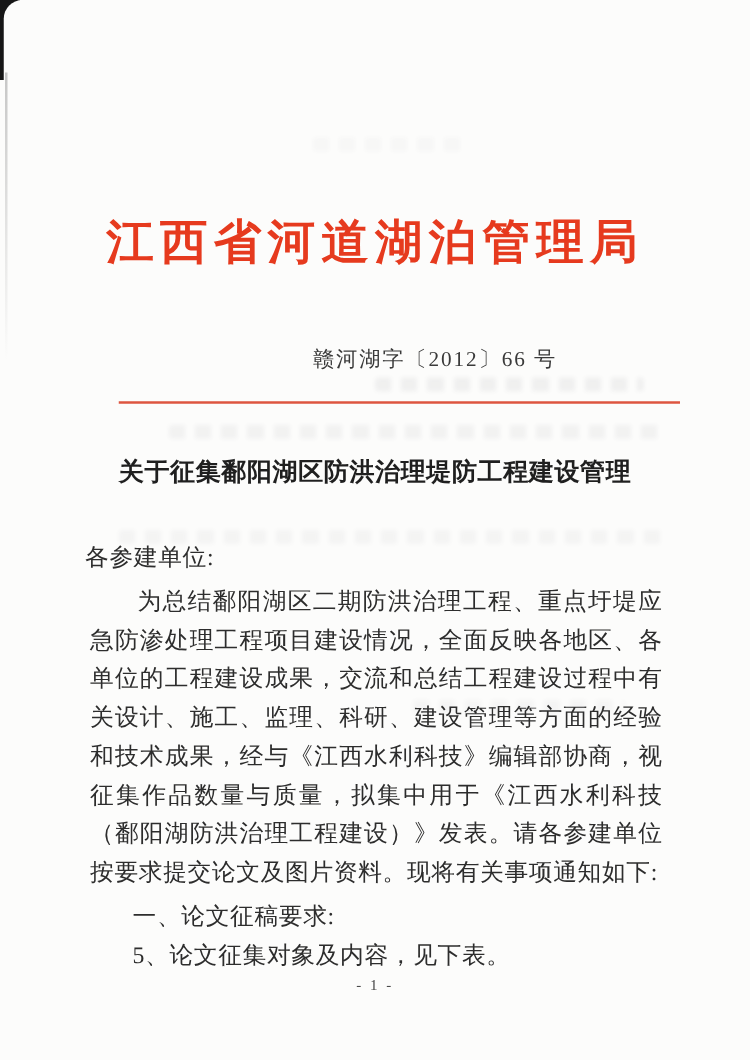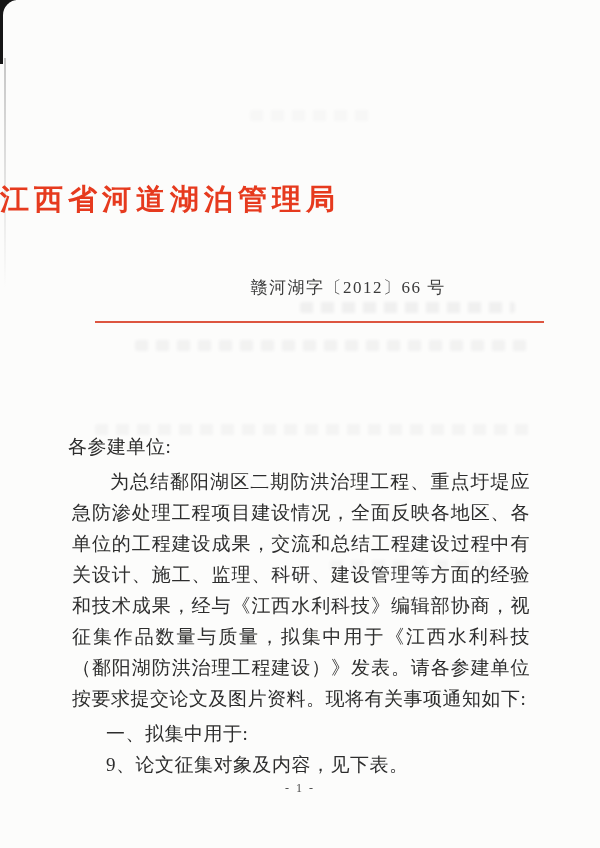--- a/index.html
+++ b/index.html
@@ -49,23 +49,24 @@
     border-radius: 3px;
   }
   .bleed-1 { left: 300px; top: 302px; width: 215px; }
   .bleed-2 { left: 135px; top: 340px; width: 395px; opacity: 0.10; }
   .bleed-3 { left: 95px;  top: 424px; width: 440px; opacity: 0.08; }
   .bleed-4 { left: 330px; top: 560px; width: 170px; opacity: 0.07; }
   .bleed-5 { left: 250px; top: 110px; width: 120px; opacity: 0.05; }
 
   .agency-header {
     position: absolute;
-    left: 0; top: 180px;
+    left: 0; top: 168px;
     width: 100%;
-    font-size: 29px;
+    text-align: center;
+    font-size: 38px;
     font-weight: 700;
     letter-spacing: 5px;
     color: #e63a1e;
     white-space: nowrap;
   }
   .doc-number {
     position: absolute;
     left: 0; top: 276px;
     width: 100%;
     text-align: center;
@@ -135,24 +136,25 @@
   <div class="bleed bleed-3"></div>
   <div class="bleed bleed-4"></div>
 
   <div class="agency-header">江西省河道湖泊管理局</div>
 
   <div class="doc-number">赣河湖字〔2012〕66 号</div>
 
   <div class="red-rule"></div>
 
   <div class="notice-title">
+    <div>关于征集鄱阳湖区防洪治理堤防工程建设管理</div>
   </div>
 
   <div class="body-block">
     <p class="salutation">各参建单位:</p>
     <p class="para">为总结鄱阳湖区二期防洪治理工程、重点圩堤应急防渗处理工程项目建设情况，全面反映各地区、各单位的工程建设成果，交流和总结工程建设过程中有关设计、施工、监理、科研、建设管理等方面的经验和技术成果，经与《江西水利科技》编辑部协商，视征集作品数量与质量，拟集中用于《江西水利科技（鄱阳湖防洪治理工程建设）》发表。请各参建单位按要求提交论文及图片资料。现将有关事项通知如下:</p>
-    <p class="indent-line">一、拟集中用于:</p>
-    <p class="indent-line">9、论文征集对象及内容，见下表。</p>
+    <p class="indent-line">一、论文征稿要求:</p>
+    <p class="indent-line">5、论文征集对象及内容，见下表。</p>
   </div>
 
   <div class="page-number">- 1 -</div>
 
 </div>
 
 </body></html>

